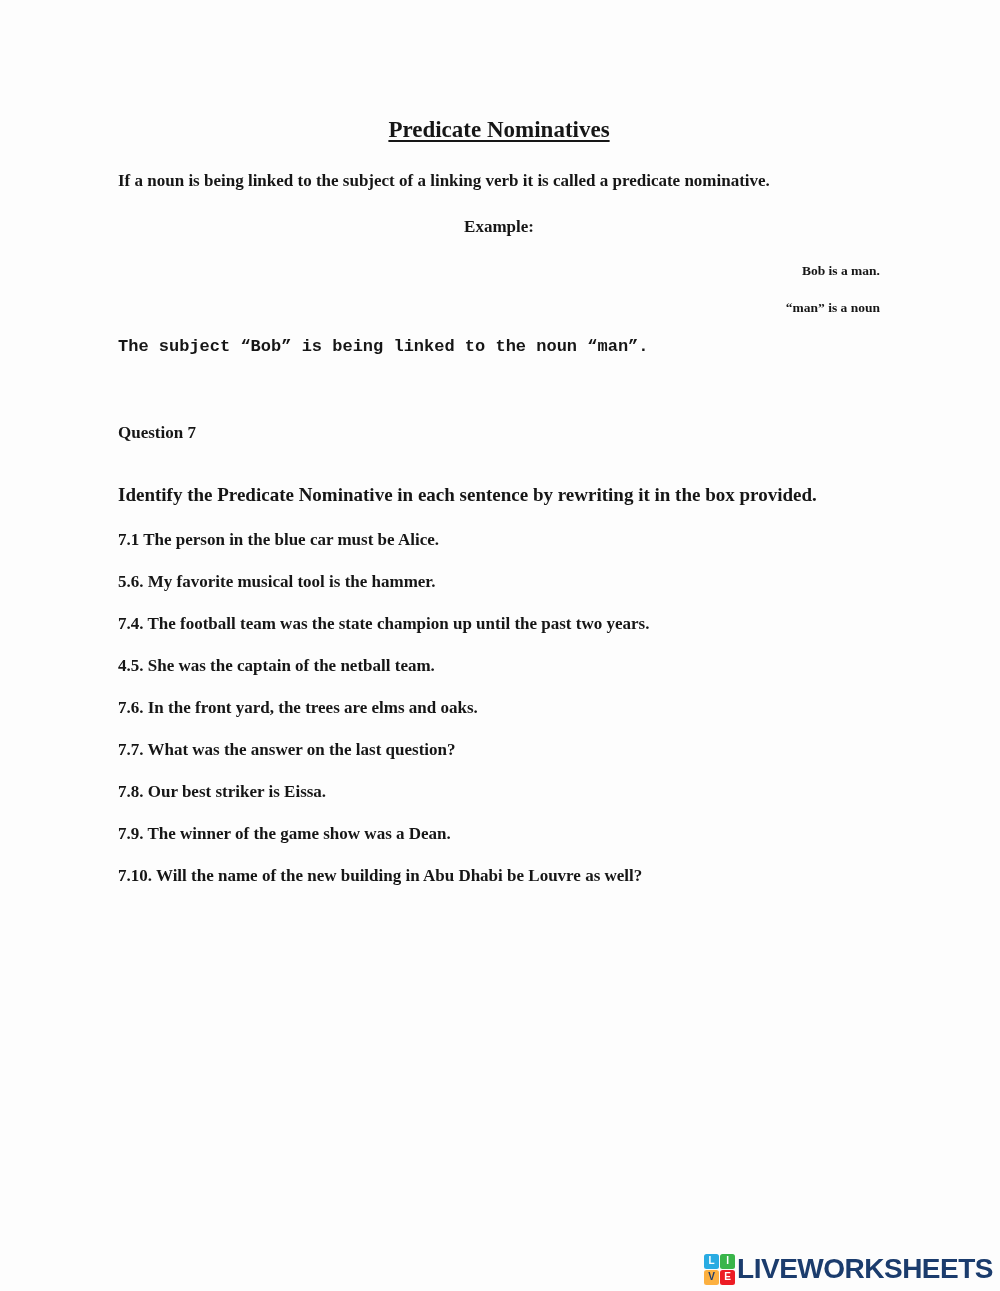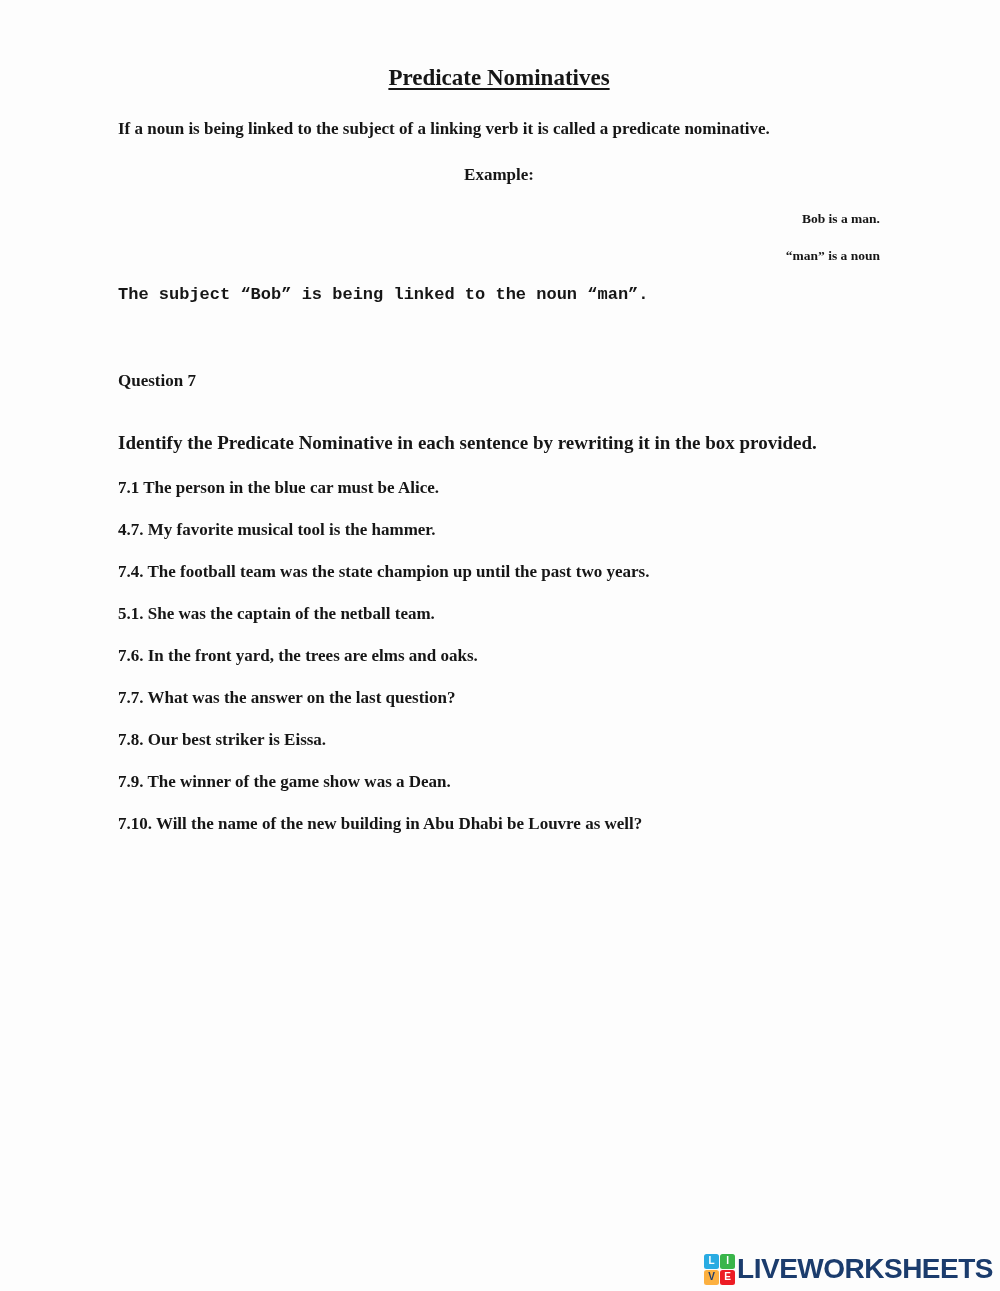--- a/index.html
+++ b/index.html
@@ -5,21 +5,21 @@
   * { margin: 0; padding: 0; box-sizing: border-box; }
   html, body { width: 1000px; height: 1291px; }
   body {
     background: #fdfdfd;
     color: #161616;
     font-family: "Liberation Serif", serif;
     position: relative;
     overflow: hidden;
   }
   .doc {
-    padding: 65px 120px 0 118px;
+    padding: 117px 120px 0 118px;
   }
   .title {
     text-align: center;
     font-size: 23px;
     font-weight: bold;
     text-decoration: underline;
     text-underline-offset: 3px;
     text-decoration-thickness: 2px;
     margin-bottom: 28px;
   }
@@ -118,23 +118,23 @@
   <p class="example-line">“man” is a noun</p>
 
   <p class="example-note">The subject “Bob” is being linked to the noun “man”.</p>
 
   <p class="question-label">Question 7</p>
 
   <p class="instructions">Identify the Predicate Nominative in each sentence by rewriting it in the box provided.</p>
 
   <div>
     <p class="question">7.1 The person in the blue car must be Alice.</p>
-    <p class="question">4.7. My favorite musical tool is the hammer.</p>
+    <p class="question">5.6. My favorite musical tool is the hammer.</p>
     <p class="question">7.4. The football team was the state champion up until the past two years.</p>
-    <p class="question">5.1. She was the captain of the netball team.</p>
+    <p class="question">4.5. She was the captain of the netball team.</p>
     <p class="question">7.6. In the front yard, the trees are elms and oaks.</p>
     <p class="question">7.7. What was the answer on the last question?</p>
     <p class="question">7.8. Our best striker is Eissa.</p>
     <p class="question">7.9. The winner of the game show was a Dean.</p>
     <p class="question">7.10. Will the name of the new building in Abu Dhabi be Louvre as well?</p>
   </div>
 </div>
 
 <div class="footer-brand">
   <span class="logo-grid">

